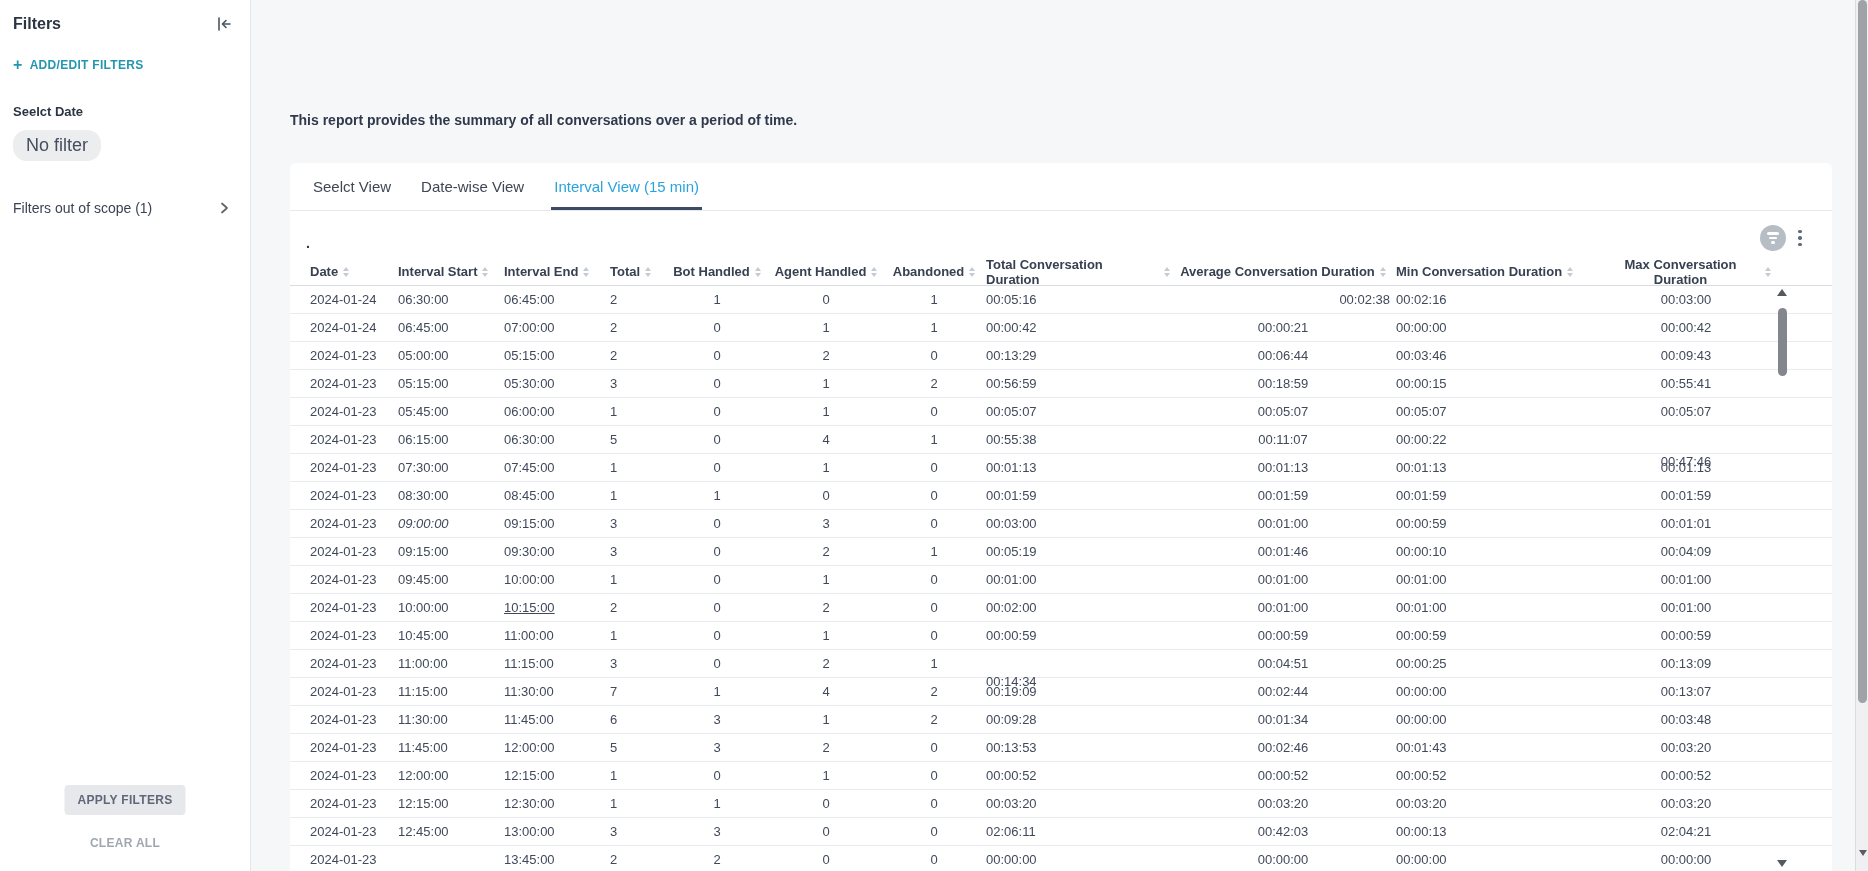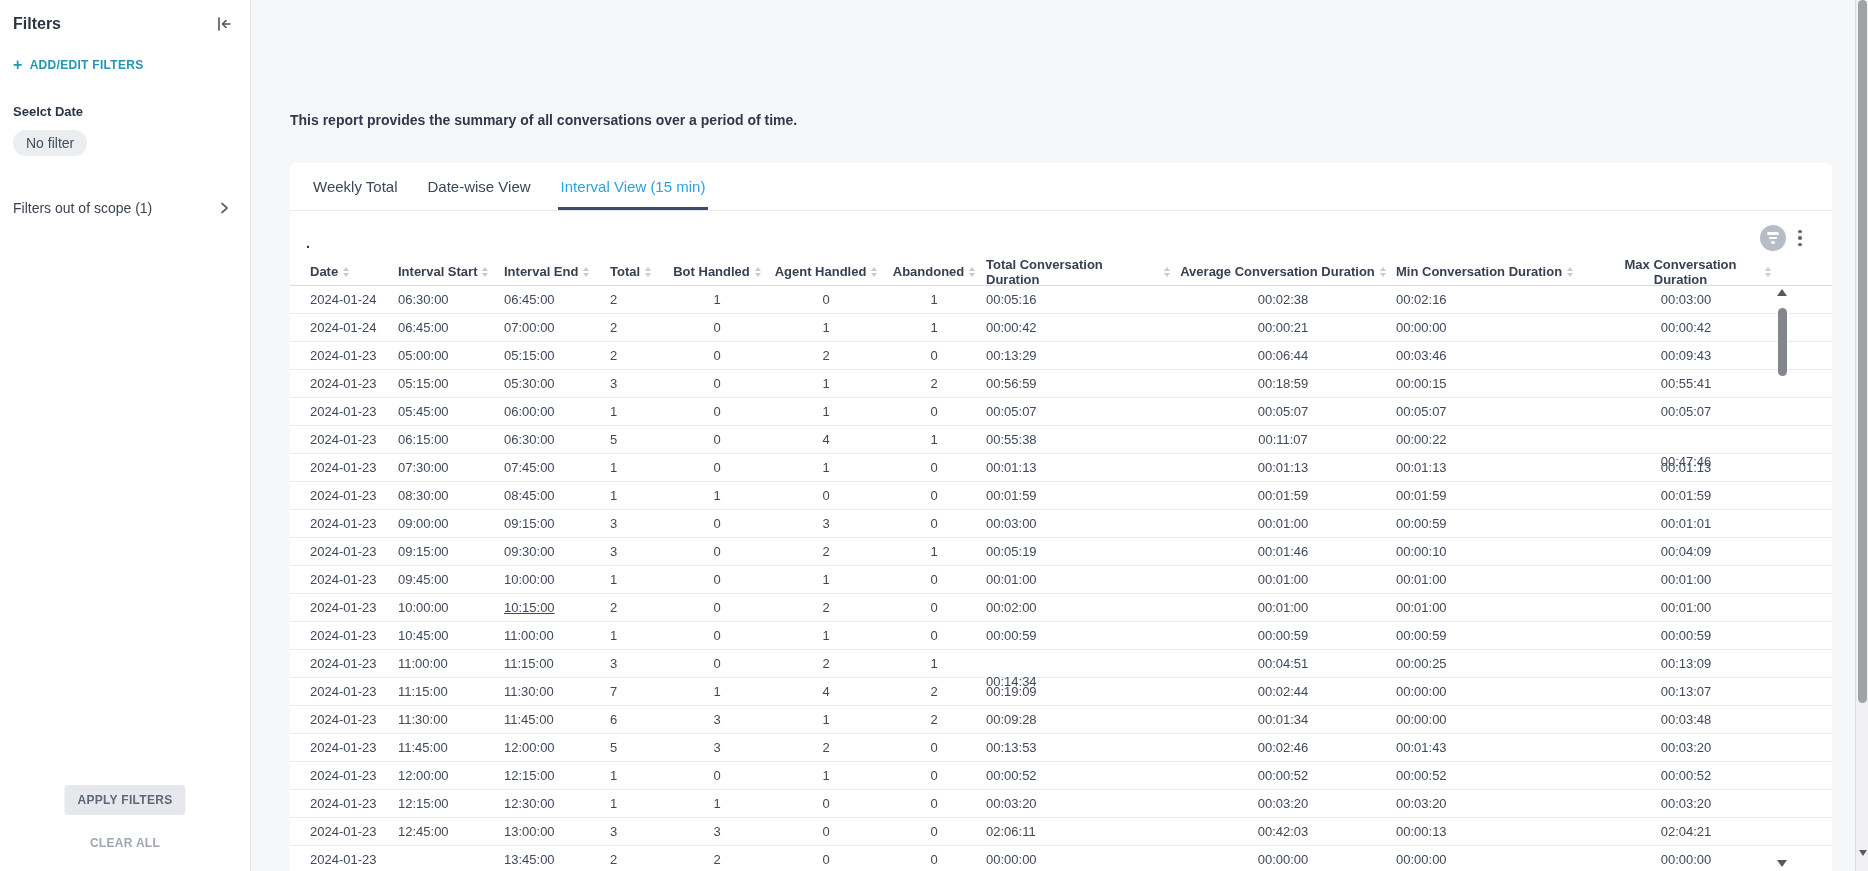--- a/index.html
+++ b/index.html
@@ -8,21 +8,21 @@
   .app { position:relative; width:1868px; height:871px; background:#f6f7f8; overflow:hidden; }
 
   
   .sidebar { position:absolute; left:0; top:0; width:251px; height:871px; background:#ffffff; border-right:1px solid #e4e6ea; }
   .sb-head { position:absolute; top:13px; left:13px; right:15px; display:flex; align-items:center; justify-content:space-between;gap:36px; }
   .sb-title { font-size:16px; font-weight:bold; color:#2b3544; }
   .collapse-btn { width:22px; height:22px; display:flex; align-items:center; justify-content:center; cursor:pointer; }
   .add-edit { position:absolute; top:57px; left:13px; display:flex; align-items:center; gap:7px; color:#2496b0; font-size:12px; font-weight:bold; letter-spacing:.3px; cursor:pointer; }
   .plus { font-size:16px; font-weight:bold; line-height:1; }
   .sb-section-label { position:absolute; top:104px; left:13px; font-size:13px; font-weight:bold; color:#2b3544; }
-  .chip { position:absolute; top:130px; left:13px; background:#ebedef; border-radius:14px; padding:5px 13px; font-size:14px; color:#454e5e; }
+  .chip { position:absolute; top:130px; left:13px; background:#ebedef; border-radius:14px; padding:5px 13px; font-size:18px; color:#454e5e; }
   .scope-row { position:absolute; top:200px; left:13px; right:19px; display:flex; align-items:center; justify-content:space-between; font-size:14px; color:#3a4354; }
   .apply-btn { position:absolute; top:785px; left:50%; transform:translateX(-50%); background:#e6e8eb; color:#5f6878; border:none; border-radius:4px; padding:8px 13px; font-size:12px; font-weight:bold; letter-spacing:.3px; font-family:inherit; }
   .clear-all { position:absolute; top:836px; left:0; width:100%; text-align:center; font-size:12px; font-weight:bold; letter-spacing:.3px; color:#a0a7b1; }
 
   
   .main { position:absolute; left:251px; top:0; width:1604px; height:871px; }
   .page-header { position:absolute; left:0; top:0; width:100%; height:70px; background:#fff; border-bottom:1px solid #e5e7eb; display:flex; align-items:center; padding:0 17px 0 22px; }
   .page-title { font-size:20px; font-weight:bold; color:#1f2937; }
   .star { font-size:17px; color:#98a0aa; margin-left:13px; cursor:pointer; }
   .badge { margin-left:10px; background:#eceff1; border:1px solid #dde1e5; color:#4b5563; font-size:12.5px; padding:3px 12px; border-radius:12px; }
@@ -107,21 +107,21 @@
     <div class="clear-all">CLEAR ALL</div>
   </aside>
 
   <div class="main">
 
     <div class="page-body">
       <div class="desc">This report provides the summary of all conversations over a period of time.</div>
 
       <div class="card">
         <div class="tabs-row">
-          <div class="tab">Weekly Total</div>
+          <div class="tab">Seelct View</div>
           <div class="tab">Date-wise View</div>
           <div class="tab active">Interval View (15 min)</div>
         </div>
 
         <div class="toolbar">
           <span class="widget-title">.</span>
           <span class="filter-circle">
               <i></i>
               <i></i>
               <i></i>
@@ -215,21 +215,21 @@
         <div id="tbody">
             <div class="t-row">
               <div class="td al-l" style="width: 88px;">2024-01-24</div>
               <div class="td al-l" style="width: 106px;">06:30:00</div>
               <div class="td al-l" style="width: 106px;">06:45:00</div>
               <div class="td al-l" style="width: 60px;">2</div>
               <div class="td al-c" style="width: 100px;">1</div>
               <div class="td al-c" style="width: 118px;">0</div>
               <div class="td al-c" style="width: 98px;">1</div>
               <div class="td al-l" style="width: 190px;">00:05:16</div>
-              <div class="td al-c" style="width: 220px;">00:02:38</div>
+              <div class="td al-c" style="width: 220px; text-align: right;">00:02:38</div>
               <div class="td al-l" style="width: 205px;">00:02:16</div>
               <div class="td al-c" style="width: 176px;">00:03:00</div>
             </div>
             <div class="t-row">
               <div class="td al-l" style="width: 88px;">2024-01-24</div>
               <div class="td al-l" style="width: 106px;">06:45:00</div>
               <div class="td al-l" style="width: 106px;">07:00:00</div>
               <div class="td al-l" style="width: 60px;">2</div>
               <div class="td al-c" style="width: 100px;">0</div>
               <div class="td al-c" style="width: 118px;">1</div>
@@ -312,21 +312,21 @@
               <div class="td al-c" style="width: 100px;">1</div>
               <div class="td al-c" style="width: 118px;">0</div>
               <div class="td al-c" style="width: 98px;">0</div>
               <div class="td al-l" style="width: 190px;">00:01:59</div>
               <div class="td al-c" style="width: 220px;">00:01:59</div>
               <div class="td al-l" style="width: 205px;">00:01:59</div>
               <div class="td al-c" style="width: 176px;">00:01:59</div>
             </div>
             <div class="t-row">
               <div class="td al-l" style="width: 88px;">2024-01-23</div>
-              <div class="td al-l" style="width: 106px;">09:00:00</div>
+              <div class="td al-l" style="width: 106px; font-style: italic;">09:00:00</div>
               <div class="td al-l" style="width: 106px;">09:15:00</div>
               <div class="td al-l" style="width: 60px;">3</div>
               <div class="td al-c" style="width: 100px;">0</div>
               <div class="td al-c" style="width: 118px;">3</div>
               <div class="td al-c" style="width: 98px;">0</div>
               <div class="td al-l" style="width: 190px;">00:03:00</div>
               <div class="td al-c" style="width: 220px;">00:01:00</div>
               <div class="td al-l" style="width: 205px;">00:00:59</div>
               <div class="td al-c" style="width: 176px;">00:01:01</div>
             </div>

